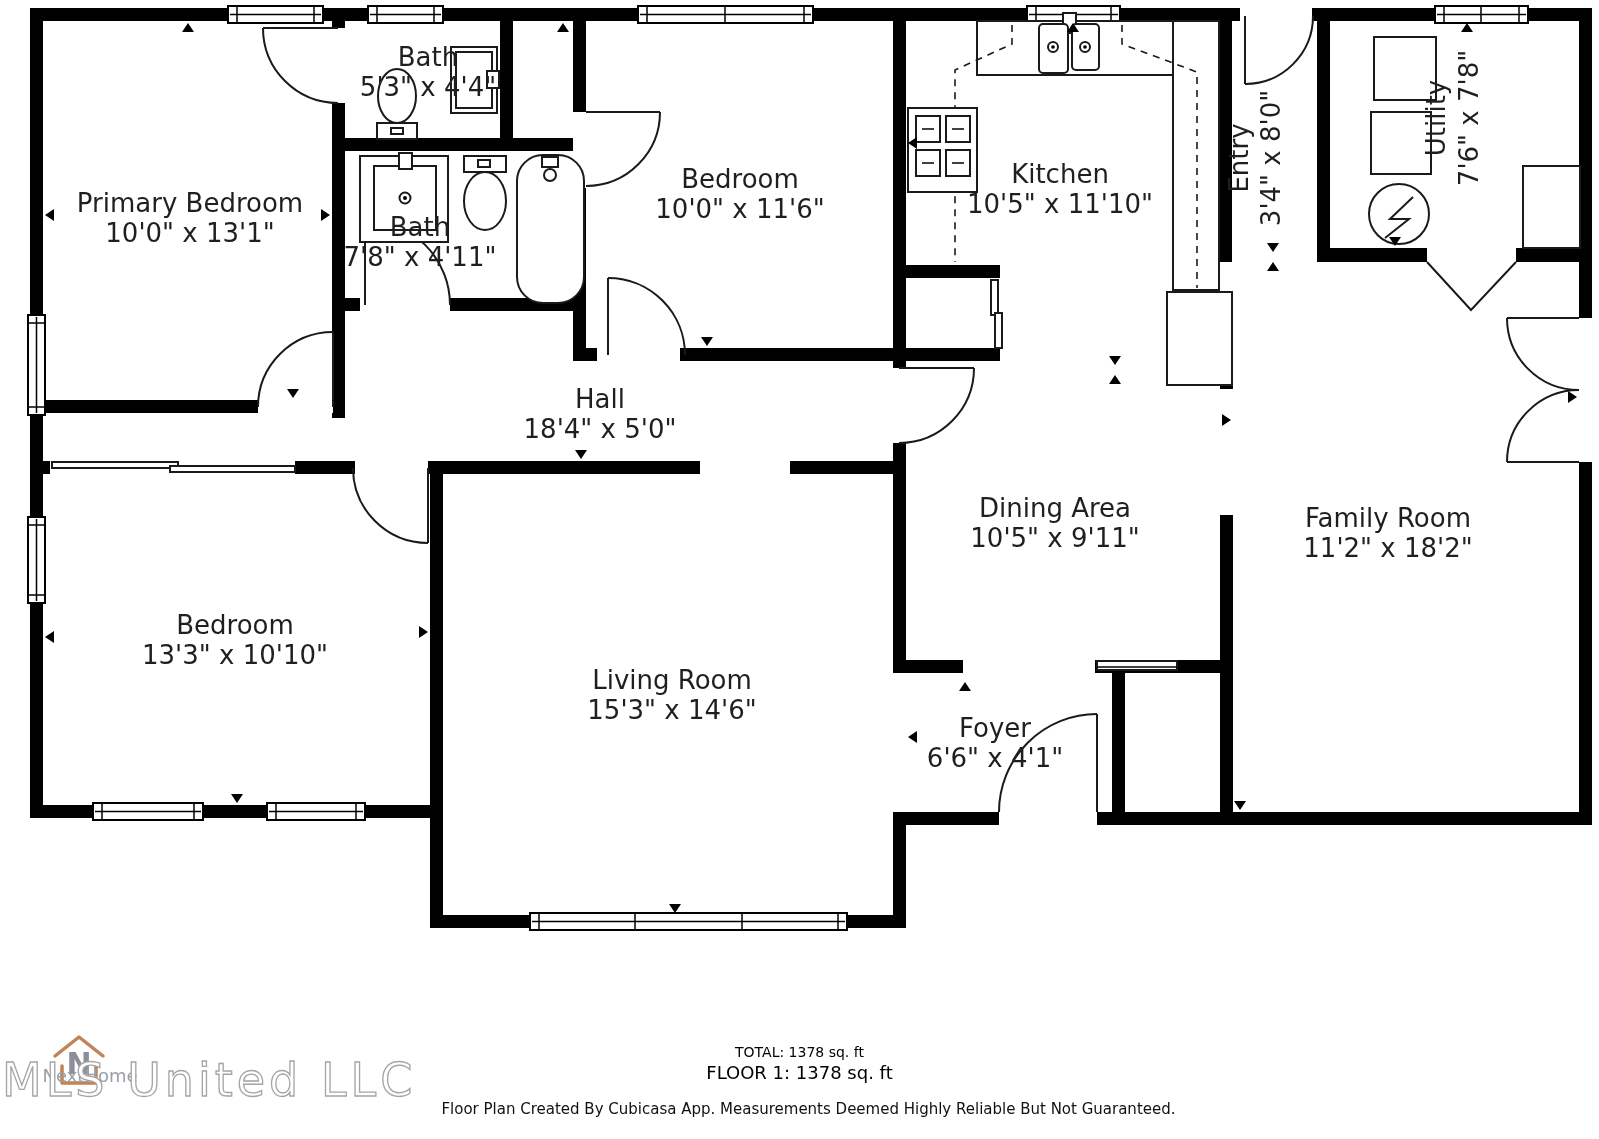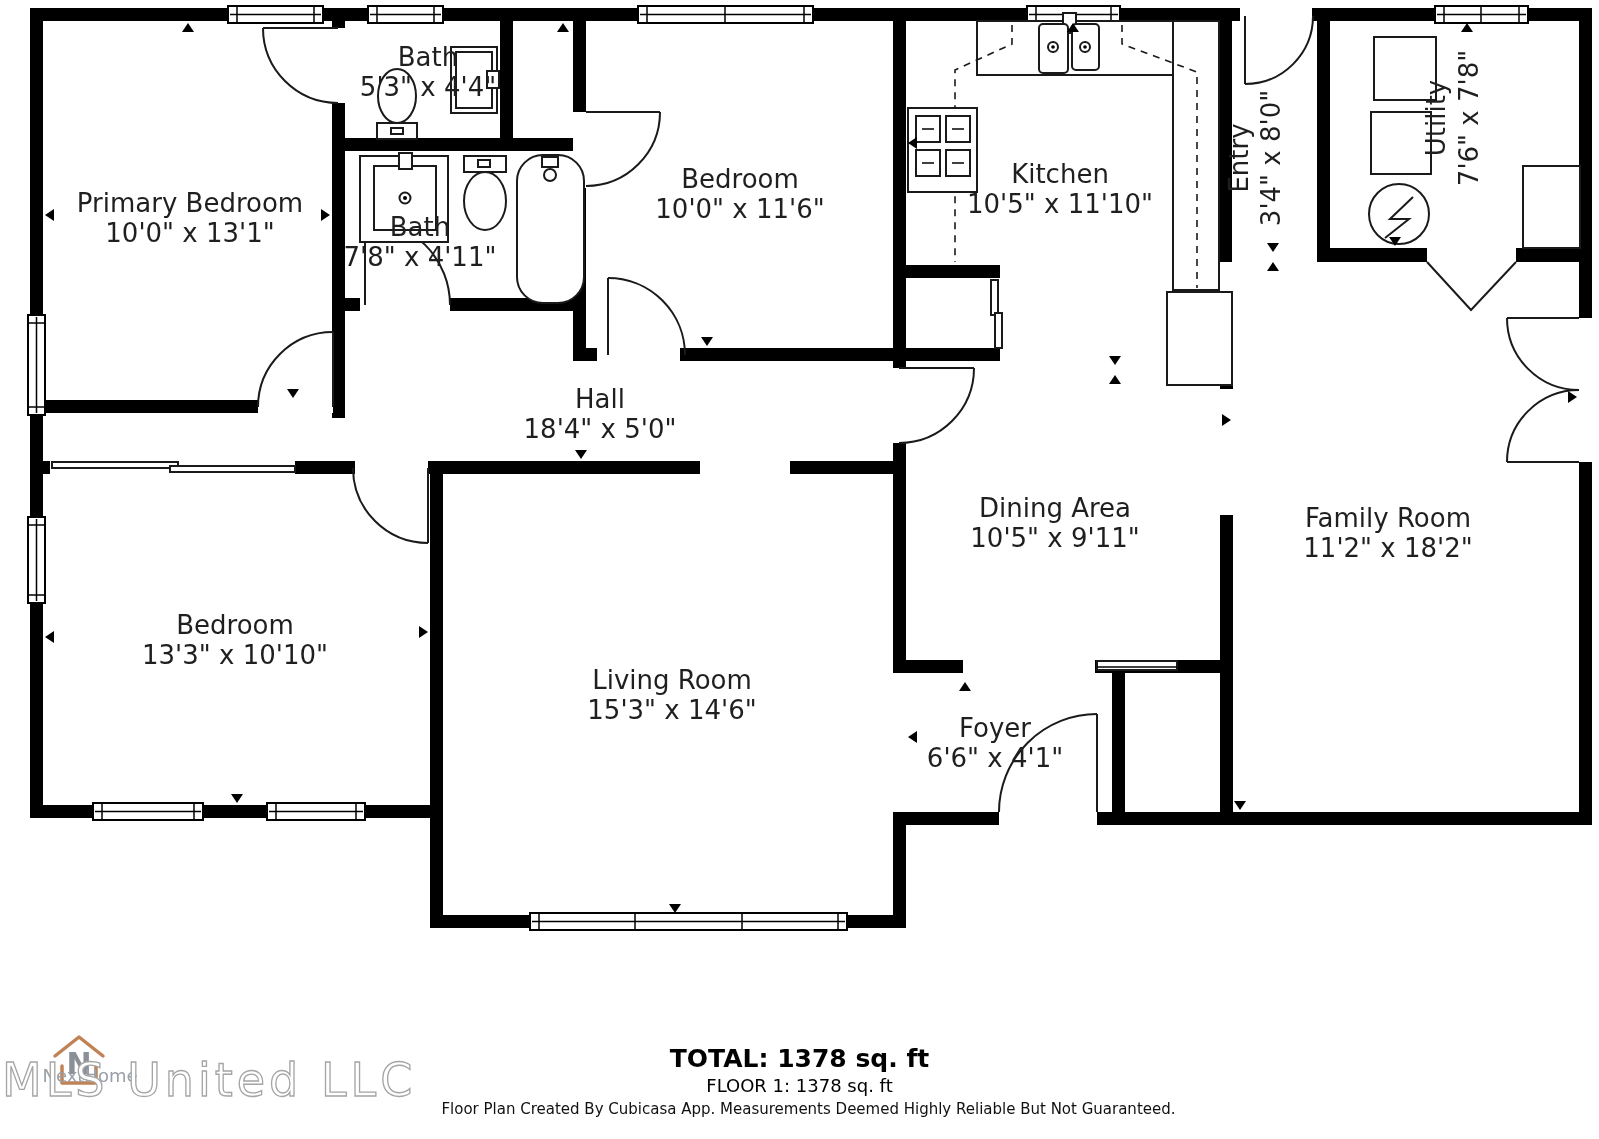--- a/index.html
+++ b/index.html
@@ -9,21 +9,21 @@
   .gap{fill:#ffffff;}
   .thin{fill:#ffffff;stroke:#1a1a1a;stroke-width:2;}
   .line{fill:none;stroke:#1a1a1a;stroke-width:2;}
   .arc{fill:none;stroke:#1a1a1a;stroke-width:2;}
   .dash{fill:none;stroke:#1a1a1a;stroke-width:1.6;stroke-dasharray:7 6;}
   .win{fill:#ffffff;stroke:#000000;stroke-width:2;}
   .winline{fill:none;stroke:#000000;stroke-width:1.5;}
   .mark{fill:#000000;}
   .lbl{font-size:26px;fill:#1f1f1f;text-anchor:middle;}
   .summary{position:absolute;left:0;top:1044px;width:100%;text-align:center;color:#000;}
-  .summary .total{font-size:25px;font-weight:bold;}
+  .summary .total{font-size:14px;font-weight:normal;}
   .summary .floor{font-size:18px;margin-top:2px;}
   .disclaimer{position:absolute;left:9px;top:1100px;width:100%;text-align:center;font-size:15px;color:#111;}
   .wm-big{font-size:46px;letter-spacing:4px;fill:#ffffff;stroke:#a5a5a5;stroke-width:1.3;}
   .wm-brand{font-size:18px;fill:#9aa0a8;text-anchor:middle;}
   .wm-n{font-size:30px;fill:#8a8f98;text-anchor:middle;font-weight:bold;}
   .accent{fill:none;stroke-width:3.5;stroke-linecap:round;stroke-linejoin:round;}
 </style>
 </head>
 <body>
 

